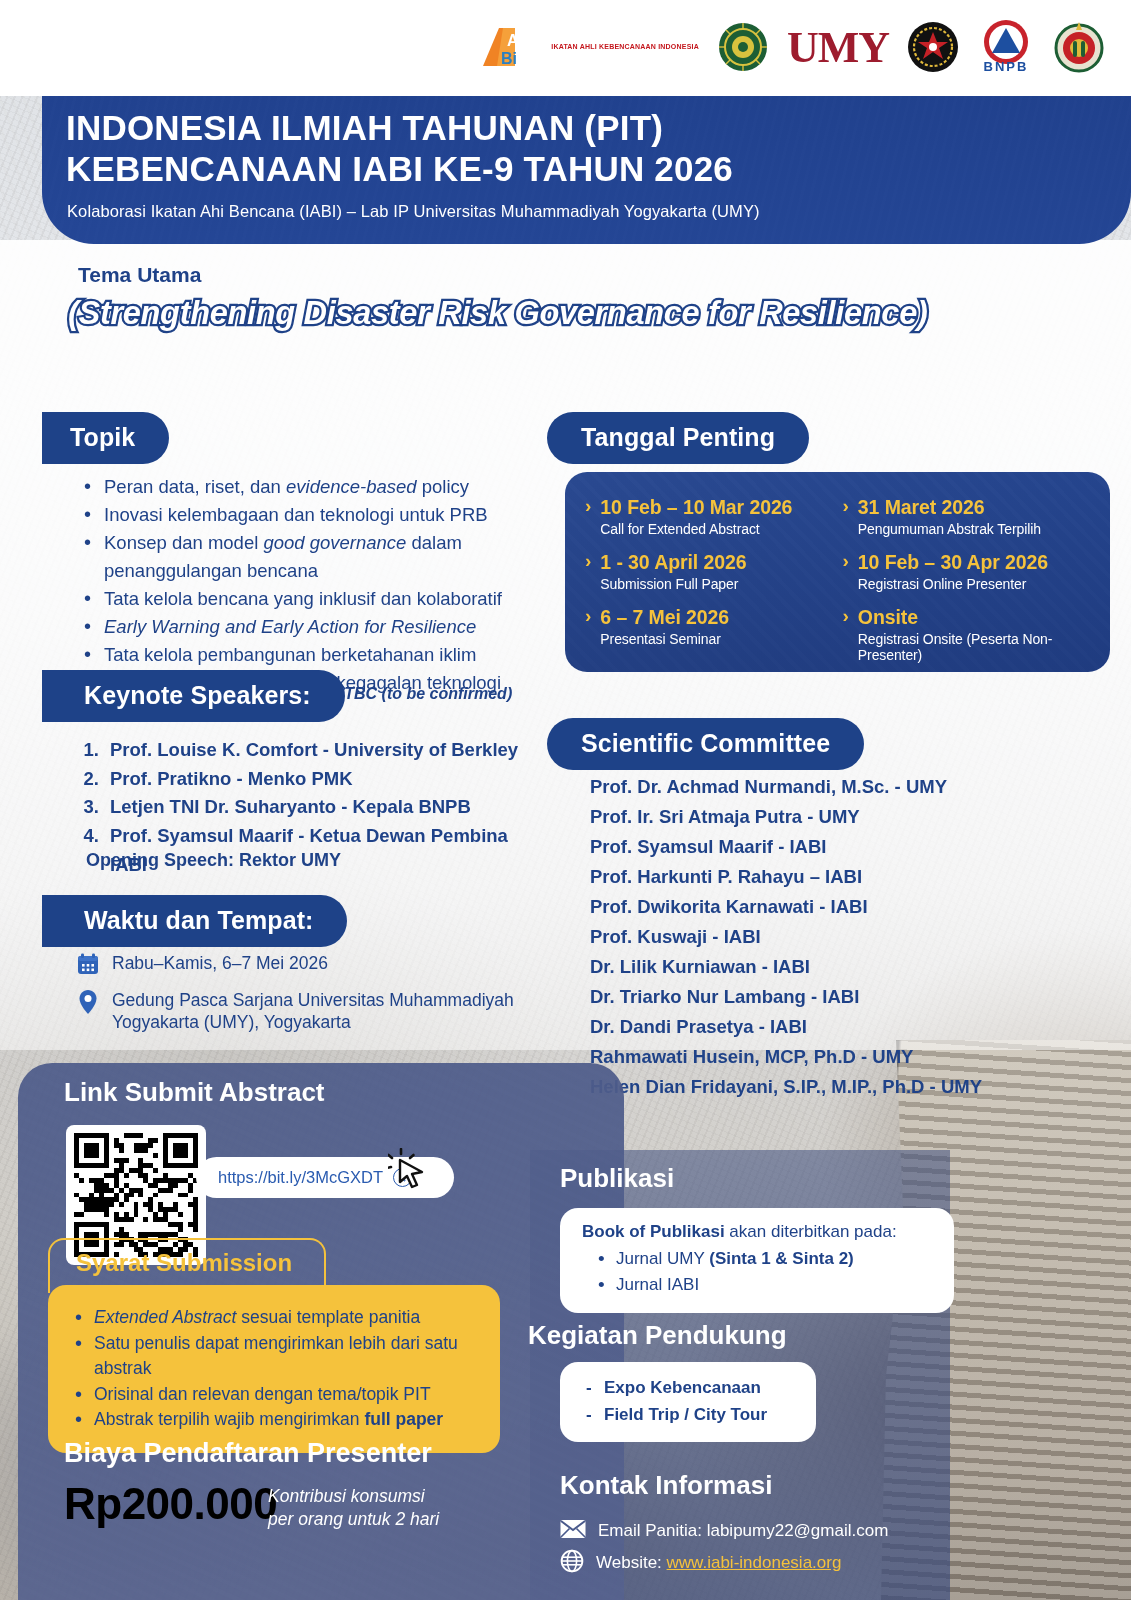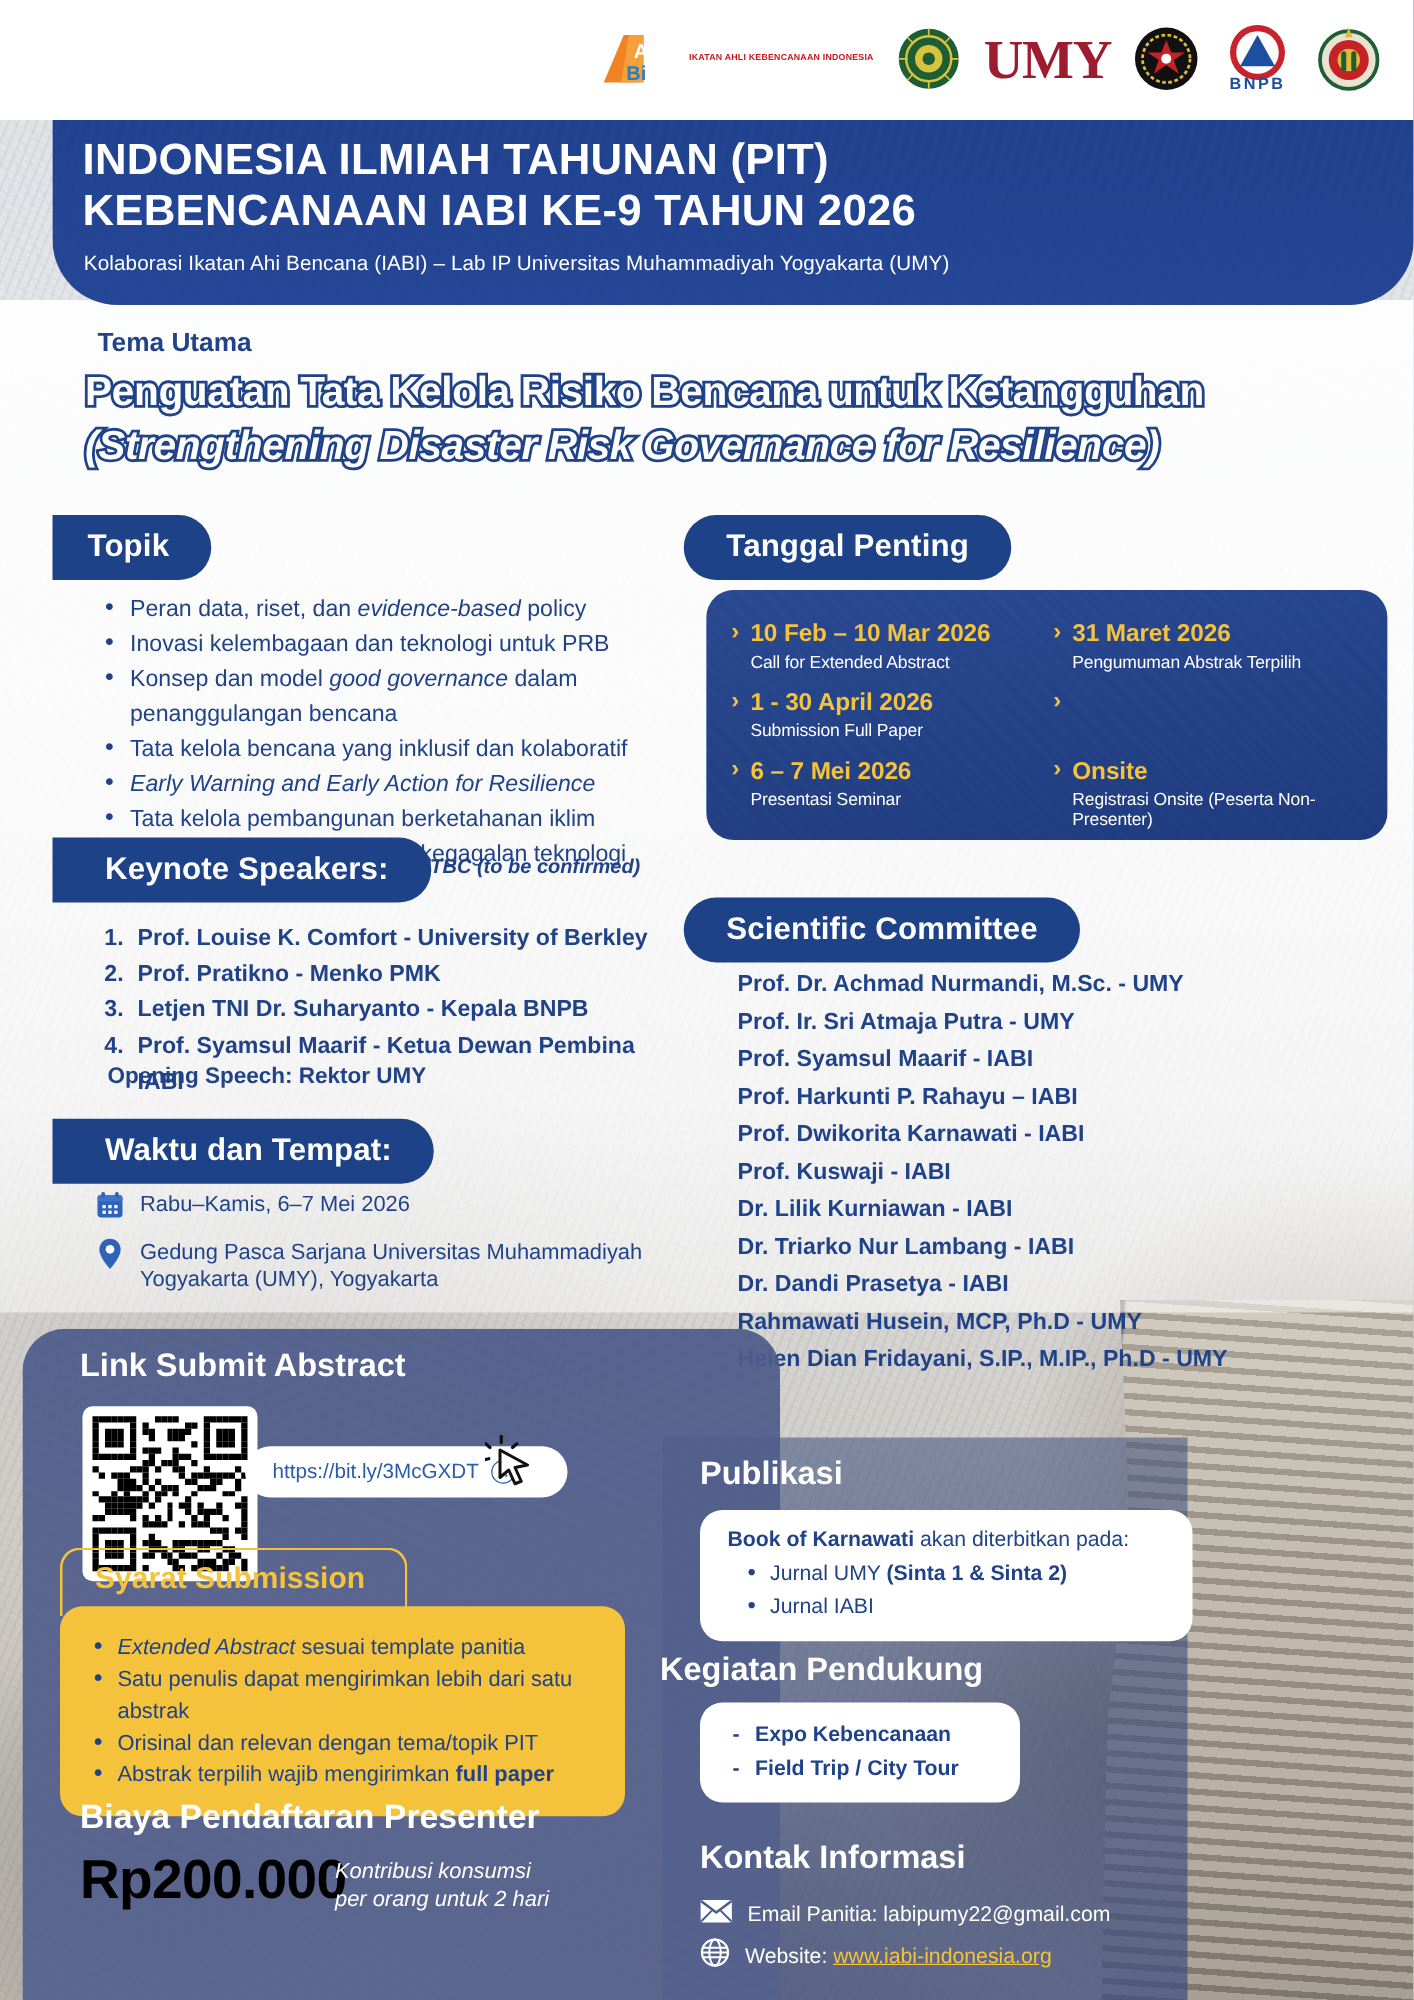--- a/index.html
+++ b/index.html
@@ -381,21 +381,20 @@
     <div class="cfp">Call for Paper</div>
     <div class="pit-title">
       <div>INDONESIA ILMIAH TAHUNAN (PIT)</div>
       <div>KEBENCANAAN IABI KE-9 TAHUN 2026</div>
     </div>
     <div class="pit-sub">Kolaborasi Ikatan Ahi Bencana (IABI) – Lab IP Universitas Muhammadiyah Yogyakarta (UMY)</div>
   </div>
 
   <div class="tema-label">Tema Utama</div>
   <div class="tema-main">
-    <div>Penguatan Tata Kelola Risiko Bencana untuk Ketangguhan</div>
     <div class="en">(Strengthening Disaster Risk Governance for Resilience)</div>
   </div>
 
   <div class="pill left-bleed" style="top:412px;padding-left:28px;">Topik</div>
   <ul class="topik-list" id="topik-list">
       <li>Peran data, riset, dan <em>evidence-based</em> policy</li>
       <li>Inovasi kelembagaan dan teknologi untuk PRB</li>
       <li>Konsep dan model <em>good governance</em> dalam penanggulangan bencana</li>
       <li>Tata kelola bencana yang inklusif dan kolaboratif</li>
       <li><em>Early Warning and Early Action for Resilience</em></li>
@@ -422,20 +421,24 @@
         </div>
         <div class="date-item">
           <span class="chev">›</span>
           <div>
             <div class="date-main">1 - 30 April 2026</div>
             <div class="date-desc">Submission Full Paper</div>
           </div>
         </div>
         <div class="date-item">
           <span class="chev">›</span>
+          <div>
+            <div class="date-main">10 Feb – 30 Apr 2026</div>
+            <div class="date-desc">Registrasi Online Presenter</div>
+          </div>
         </div>
         <div class="date-item">
           <span class="chev">›</span>
           <div>
             <div class="date-main">6 – 7 Mei 2026</div>
             <div class="date-desc">Presentasi Seminar</div>
           </div>
         </div>
         <div class="date-item">
           <span class="chev">›</span>
@@ -1168,21 +1171,21 @@
   <div class="biaya-title">Biaya Pendaftaran Presenter</div>
   <div class="biaya-amount">Rp200.000</div>
   <div class="biaya-note">
     <div>Kontribusi konsumsi</div>
     <div>per orang untuk 2 hari</div>
   </div>
 
   <div class="right-head" style="left:560px; top:1163px;">Publikasi</div>
   <div class="white-card" style="left:560px; top:1208px; width:394px;">
     <div class="wc-line">
-      <b>Book of Karnawati</b><span> akan diterbitkan pada:</span>
+      <b>Book of Publikasi</b><span> akan diterbitkan pada:</span>
     </div>
     <ul class="wc-list" id="publikasi-list">
         <li>Jurnal UMY <b>(Sinta 1 &amp; Sinta 2)</b></li>
         <li>Jurnal IABI</li>
       </ul>
   </div>
 
   <div class="right-head" style="left:528px; top:1320px;">Kegiatan Pendukung</div>
   <div class="white-card" style="left:560px; top:1362px; width:256px; padding:12px 18px 14px 8px;">
     <ul class="dash-list" id="kegiatan-list">

